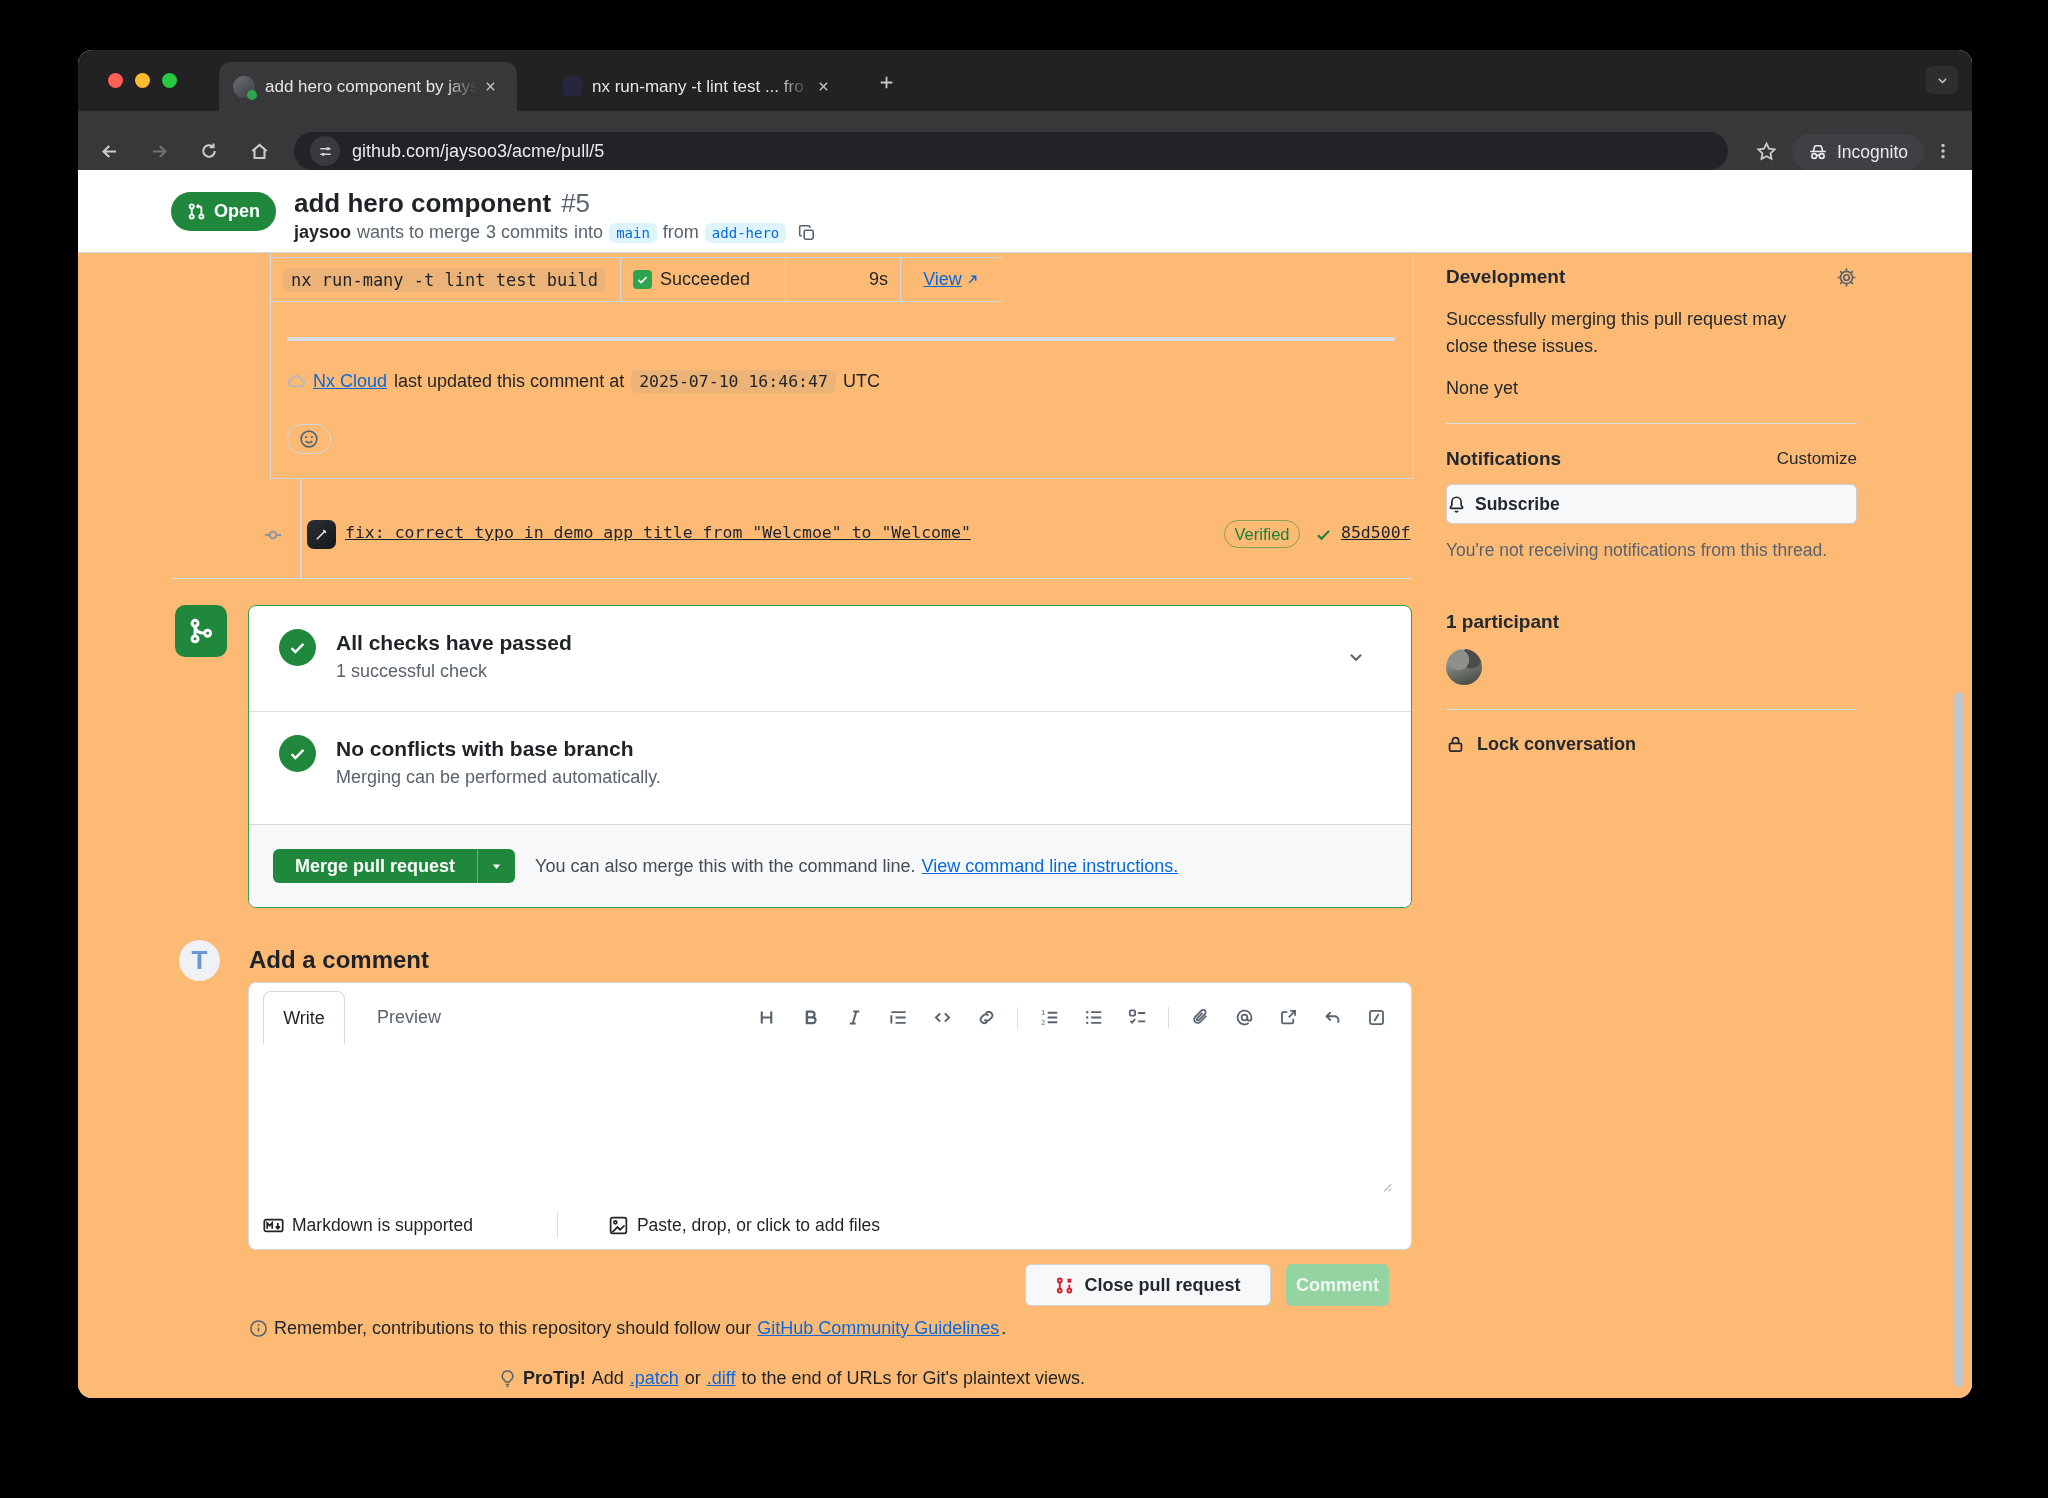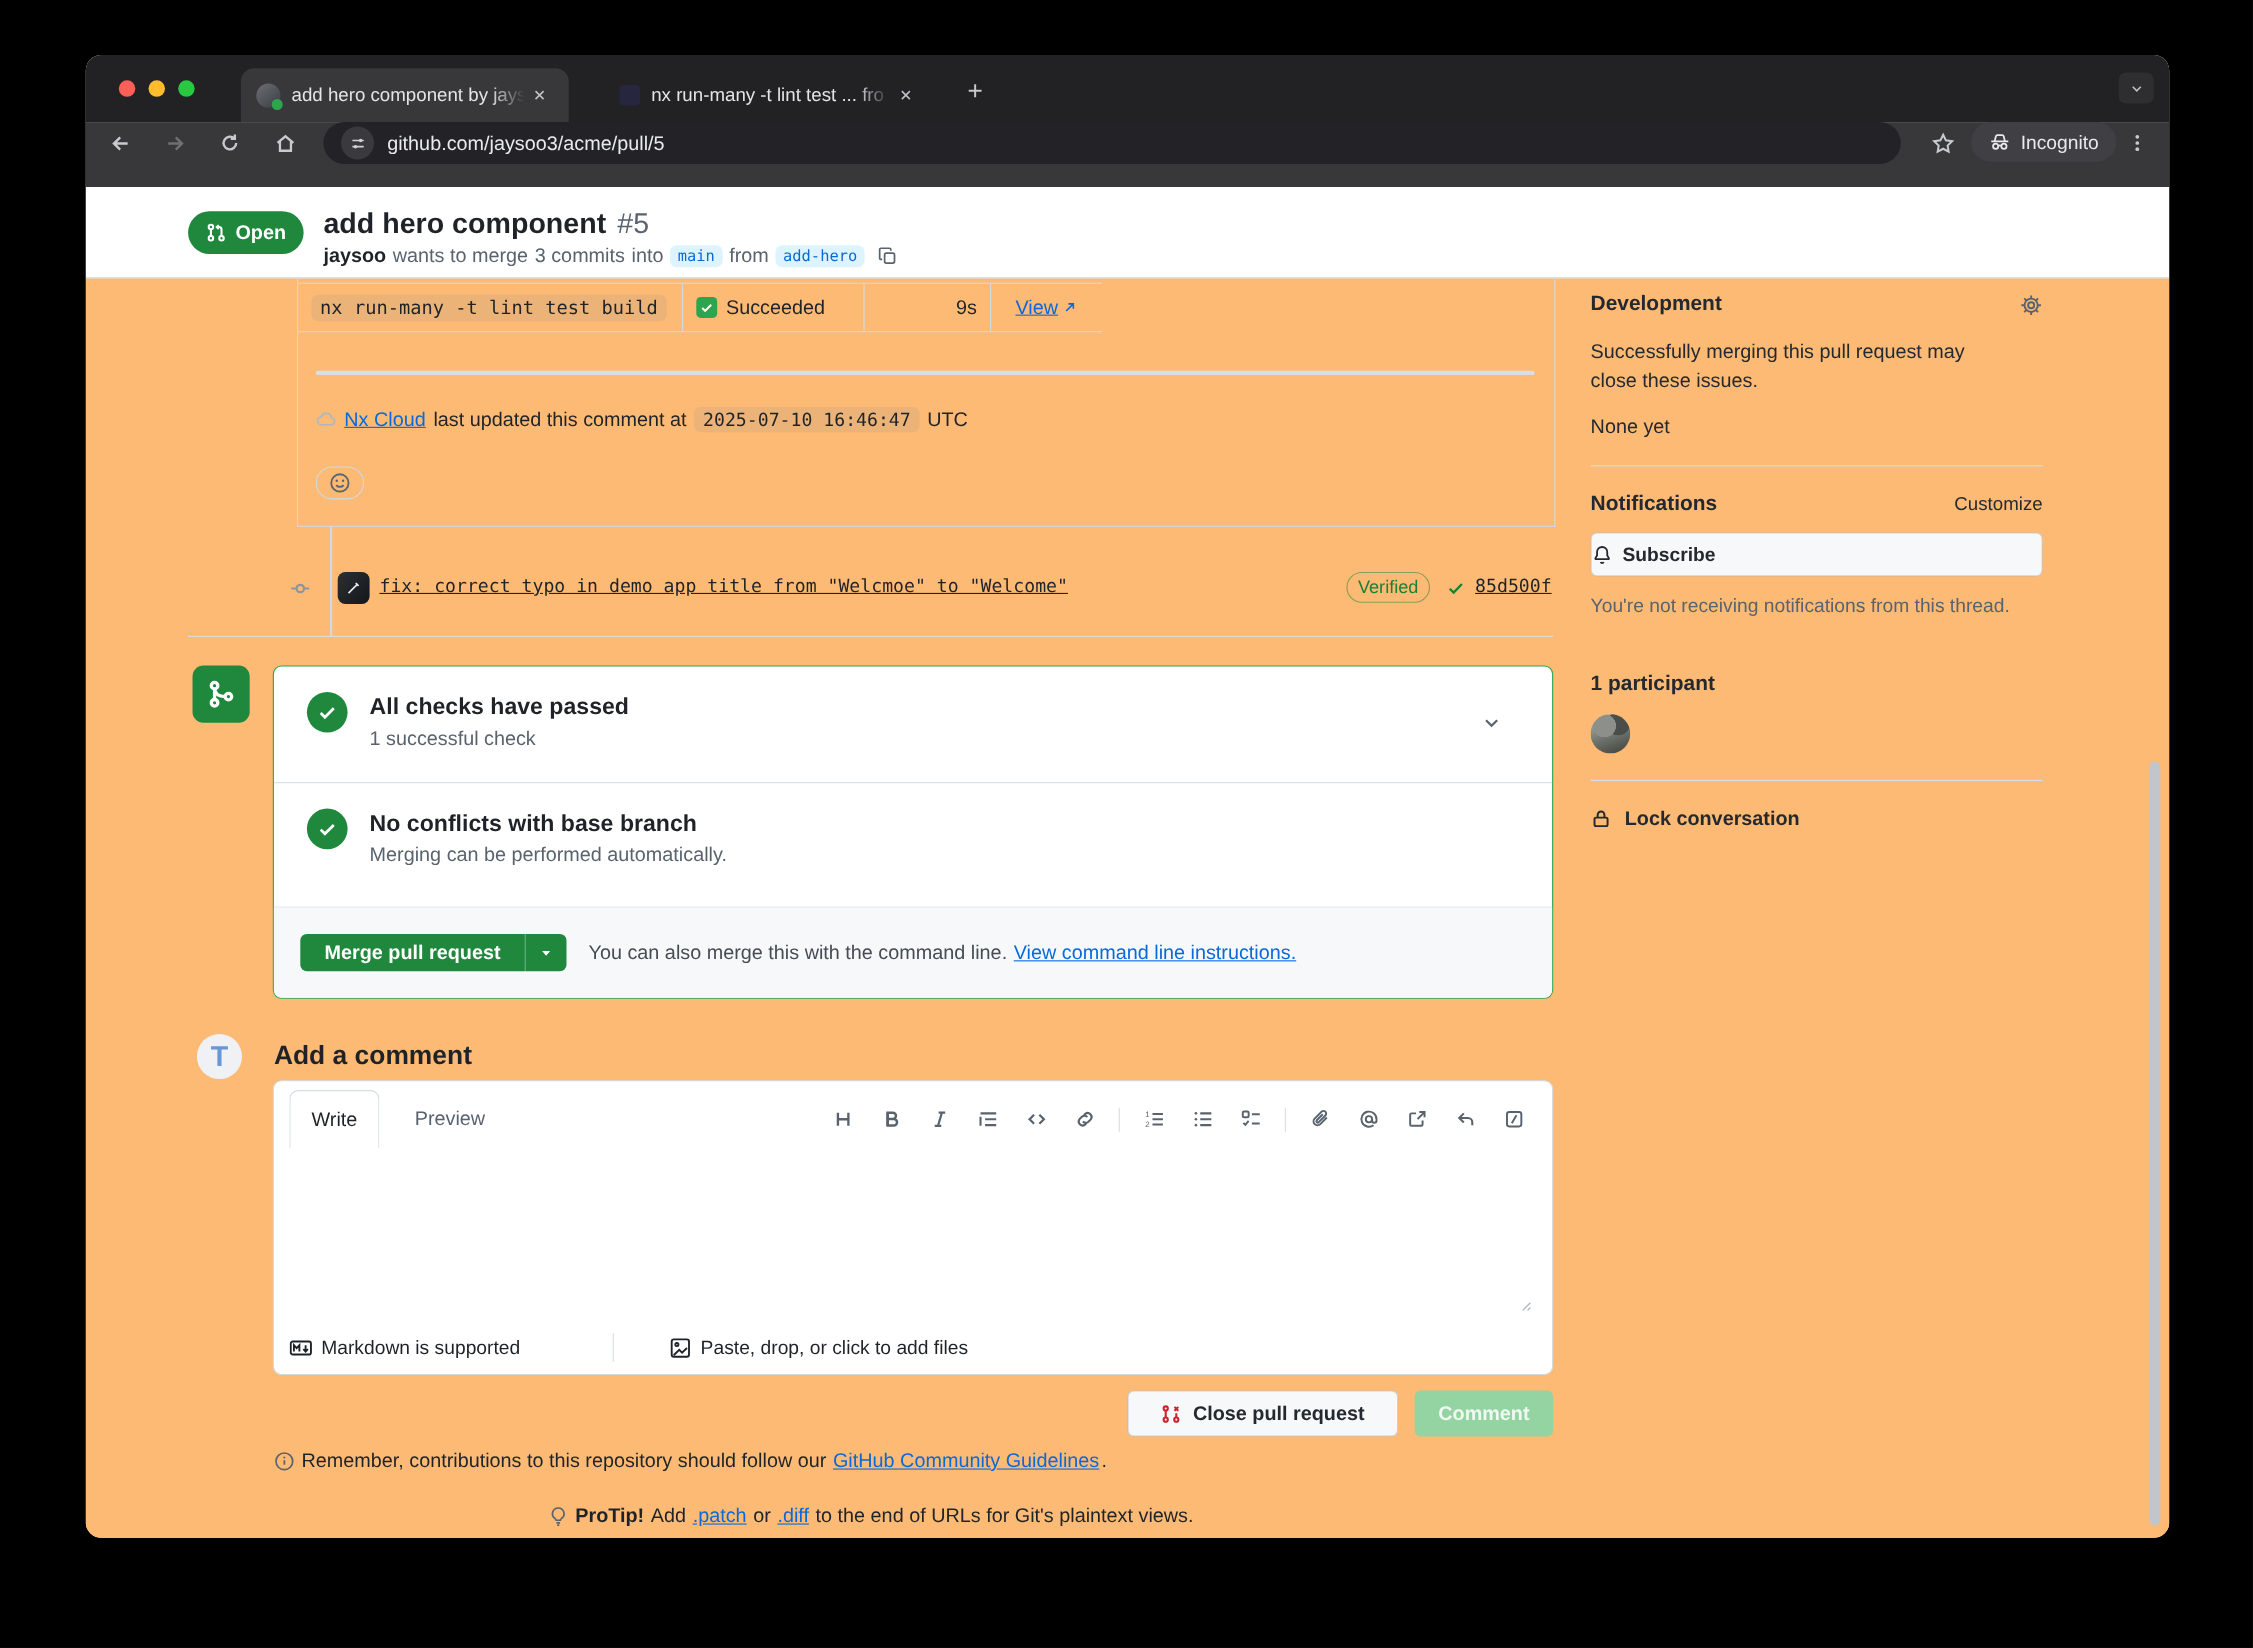--- a/index.html
+++ b/index.html
@@ -9,21 +9,21 @@
     overflow:hidden;background:#fff;}
   
   #tabstrip{position:absolute;left:0;top:0;width:100%;height:61px;background:#222225;}
   .tlight{position:absolute;top:23px;width:15px;height:15px;border-radius:50%;}
   .tab{position:absolute;top:12px;height:49px;border-radius:12px 12px 0 0;display:flex;align-items:center;
     padding:0 14px;box-sizing:border-box;color:#e4e5e7;font-size:17px;}
   .tab .ttl{white-space:nowrap;overflow:hidden;max-width:218px;flex:1;
     -webkit-mask-image:linear-gradient(90deg,#000 85%,transparent);mask-image:linear-gradient(90deg,#000 85%,transparent);}
   .tab.active{background:#38383b;}
   .tabx{width:26px;height:26px;border-radius:6px;display:flex;align-items:center;justify-content:center;color:#bfc1c4;flex:none;}
-  #toolbar{position:absolute;left:0;top:61px;width:100%;height:59px;background:#38383b;display:flex;align-items:flex-start;}
+  #toolbar{position:absolute;left:0;top:61px;width:100%;height:59px;background:#38383b;display:flex;align-items:flex-end;}
   .navbtn{width:38px;height:38px;border-radius:50%;display:flex;align-items:center;justify-content:center;color:#c9cacd;flex:none;}
   .navbtn.dim{color:#6e7073;}
   #omnibox{height:38px;background:#232327;border-radius:19px;display:flex;align-items:center;
     color:#e8eaed;font-size:18px;padding:0 16px;gap:12px;flex:1;min-width:0;}
   #incognito-chip{height:36px;border-radius:18px;background:#404044;color:#e8eaed;display:flex;
     align-items:center;gap:9px;padding:0 16px;font-size:17.5px;flex:none;}
   #tabsearch{position:absolute;right:14px;top:16px;width:32px;height:28px;border-radius:7px;background:#2e2e31;
     display:flex;align-items:center;justify-content:center;color:#bfc1c4;}
   
   #page{position:absolute;left:0;top:120px;width:1894px;height:1228px;background:#fdba74;color:#1f2328;}
@@ -483,21 +483,21 @@
     <div class="btn default abs" style="left:947px;top:1094px;width:246px;">
       <svg width="19" height="19" viewBox="0 0 16 16" stroke="#cf222e" stroke-width="1.6" fill="none">
         <circle cx="4" cy="3.7" r="1.6"></circle>
           <path d="M4 5.3v5.4"></path>
           <circle cx="4" cy="12.3" r="1.6"></circle>
         <path d="M10.7 2.5l2.9 2.9M13.6 2.5l-2.9 2.9M12.1 7.4v3.2"></path>
           <circle cx="12.1" cy="12.3" r="1.6"></circle>
       </svg>
       <span>Close pull request</span>
     </div>
-    <div class="btn disabled-green abs" style="left:1208px;top:1094px;width:126px;">
+    <div class="btn disabled-green abs" style="left:1208px;top:1094px;width:103px;">
       <span>Comment</span>
     </div>
 
     <div class="abs" style="left:171px;top:1148px;display:flex;gap:6px;align-items:center;font-size:18px;color:#1f2328;">
       <svg width="19" height="19" viewBox="0 0 16 16" stroke="#59636e" stroke-width="1.3" fill="none">
           <circle cx="8" cy="8" r="6.4"></circle>
           <path d="M8 7.2v3.4"></path>
           <circle cx="8" cy="5" r=".8" fill="#59636e" stroke="none"></circle>
         </svg>
       <span>Remember, contributions to this repository should follow our</span>

